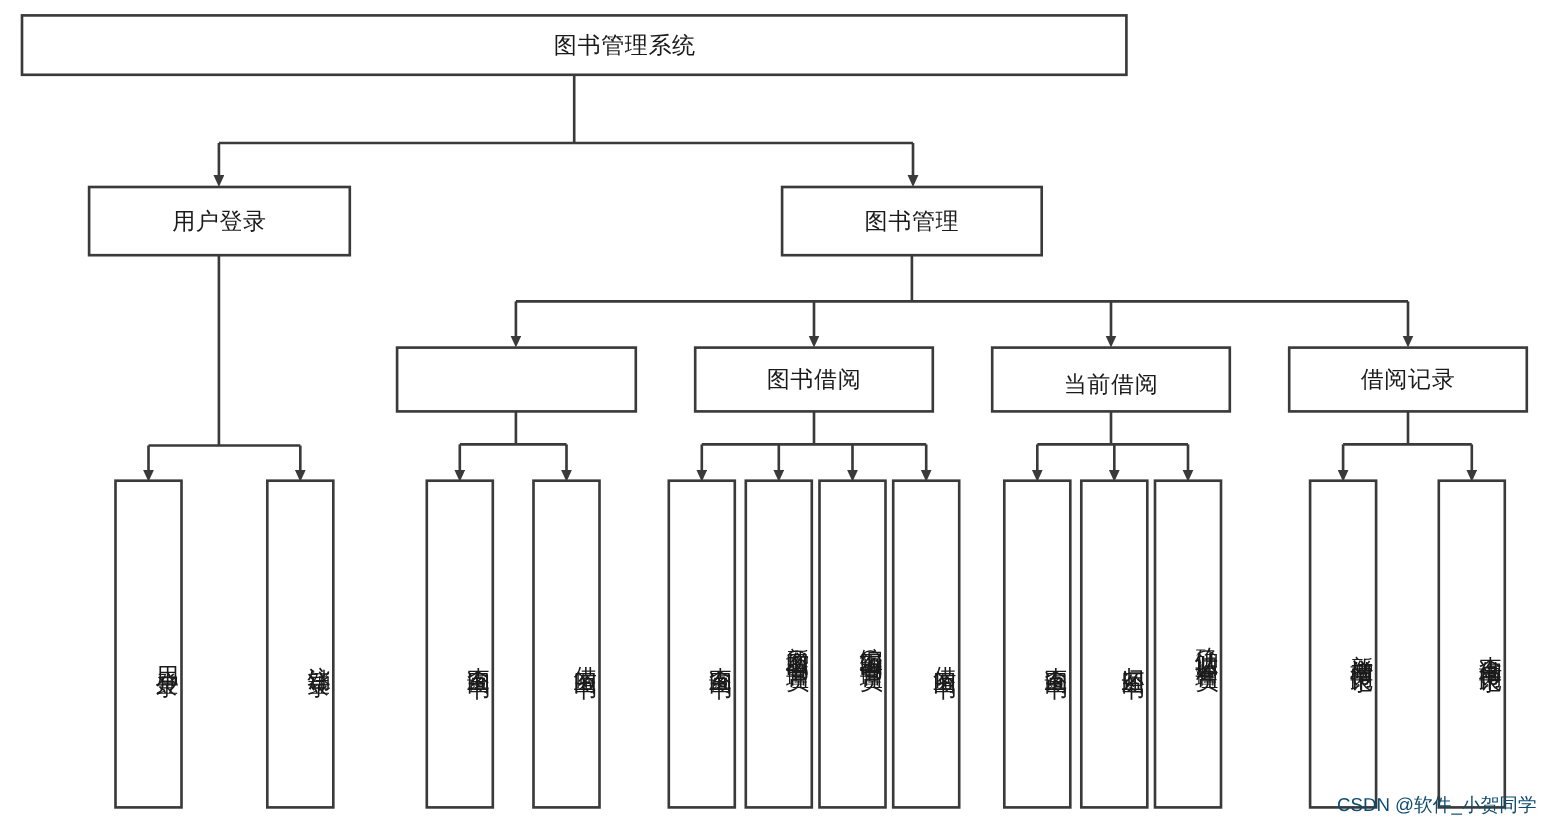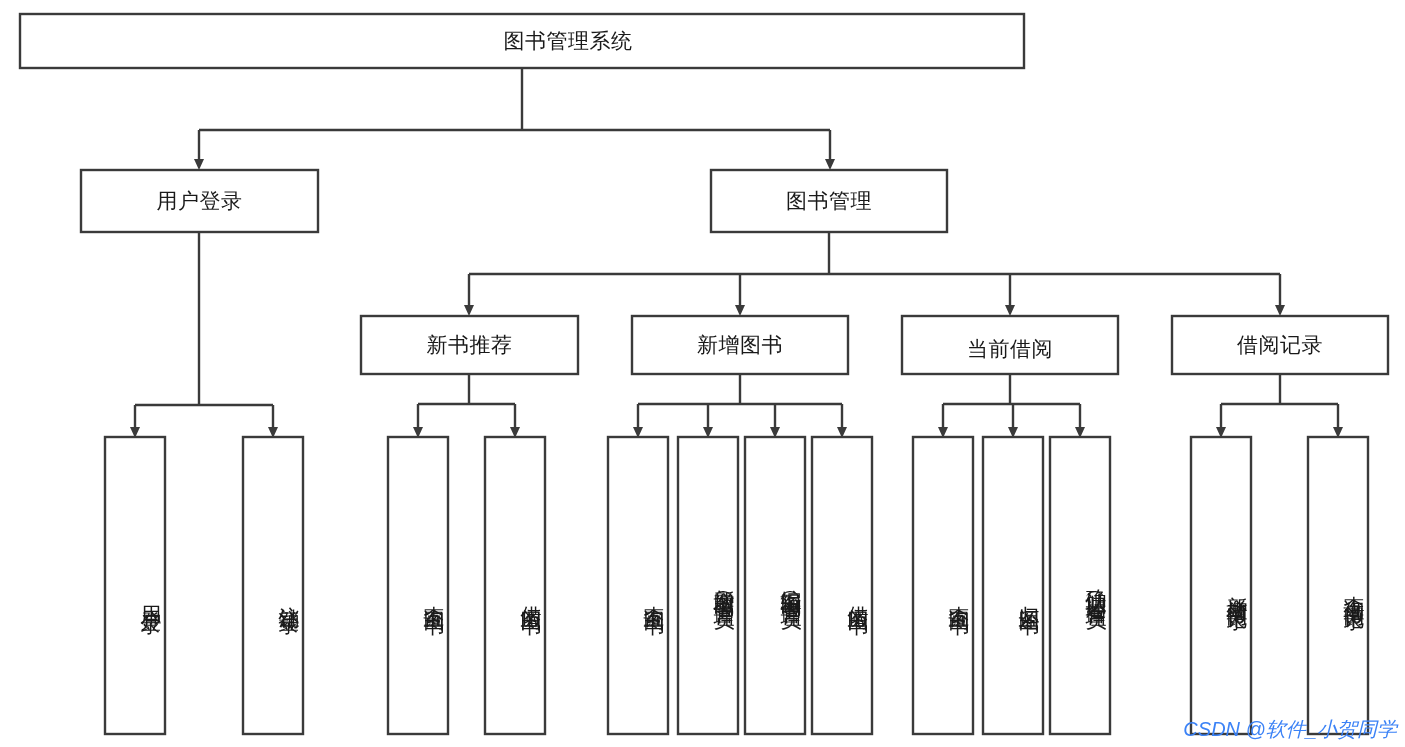--- a/index.html
+++ b/index.html
@@ -63,25 +63,24 @@
     writing-mode: vertical-rl;
     text-orientation: upright;
     letter-spacing: 3px;
     white-space: nowrap;
     pointer-events: none;
   }
   .watermark {
     position: absolute;
     right: 8px;
     bottom: 4px;
-    font-size: 20px;
-    color: #3b82f6;
+    font-size: 17px;
+    color: #0c4a6e;
     white-space: nowrap;
     pointer-events: none;
-    font-style: italic;
   }
 </style>
 </head>
 <body>
 
 <div id="diagram-root">
 
   <svg id="diagram-svg" viewBox="0 0 1405 747">
     <defs>
       <marker id="arrow" markerWidth="14" markerHeight="14" refX="1" refY="5" orient="auto" markerUnits="userSpaceOnUse">
@@ -156,22 +155,21 @@
     <path class="connector" d="M1221,404 L1338,404"></path>
     <path class="connector" d="M1221,404 L1221,428" marker-end="url(#arrow)"></path>
     <path class="connector" d="M1338,404 L1338,428" marker-end="url(#arrow)"></path>
   </svg>
 
   <div class="node-label-h" style="left:20px; top:14px; width:1096px; height:54px;">图书管理系统</div>
 
   <div class="node-label-h" style="left:81px; top:170px; width:237px; height:62px;">用户登录</div>
   <div class="node-label-h" style="left:711px; top:170px; width:236px; height:62px;text-align:center;">图书管理</div>
 
-  <div class="node-label-h" style="left:361px; top:316px; width:217px; height:58px;">新书推荐</div>
-  <div class="node-label-h" style="left:632px; top:316px; width:216px; height:58px;">新增图书</div>
+  <div class="node-label-h" style="left:632px; top:316px; width:216px; height:58px;">图书借阅</div>
   <div class="node-label-h" style="left:902px; top:316px; width:216px; height:65px;">当前借阅</div>
   <div class="node-label-h" style="left:1172px; top:316px; width:216px; height:58px;border-radius:12px;">借阅记录</div>
 
   <div class="node-label-v" style="left:105px; top:470px; width:60px; height:250px;">用户登录</div>
   <div class="node-label-v" style="left:243px; top:470px; width:60px; height:250px;">注销登录</div>
 
   <div class="node-label-v" style="left:388px; top:470px; width:60px; height:250px;">查询图书</div>
   <div class="node-label-v" style="left:485px; top:470px; width:60px; height:250px;">借阅图书</div>
 
   <div class="node-label-v" style="left:608px; top:470px; width:60px; height:250px;">查询图书</div>

